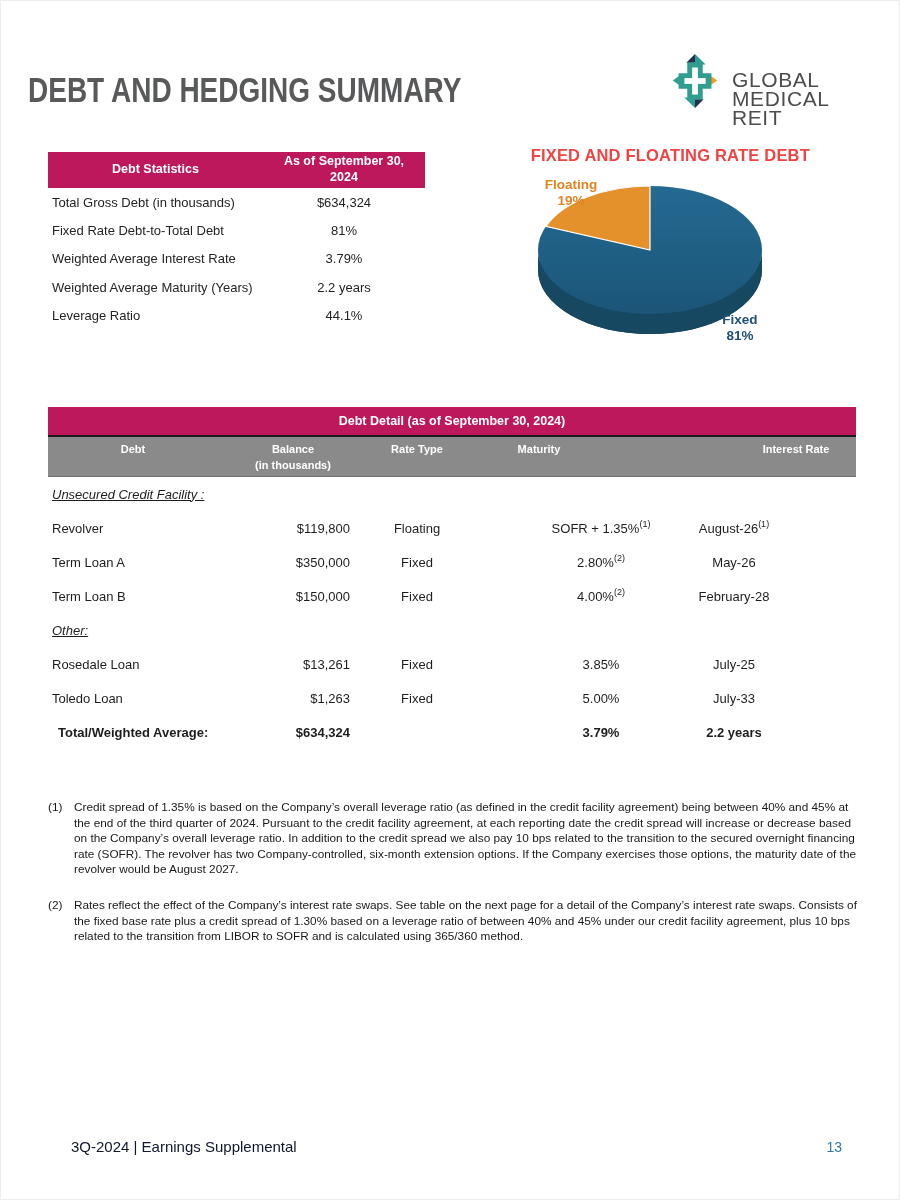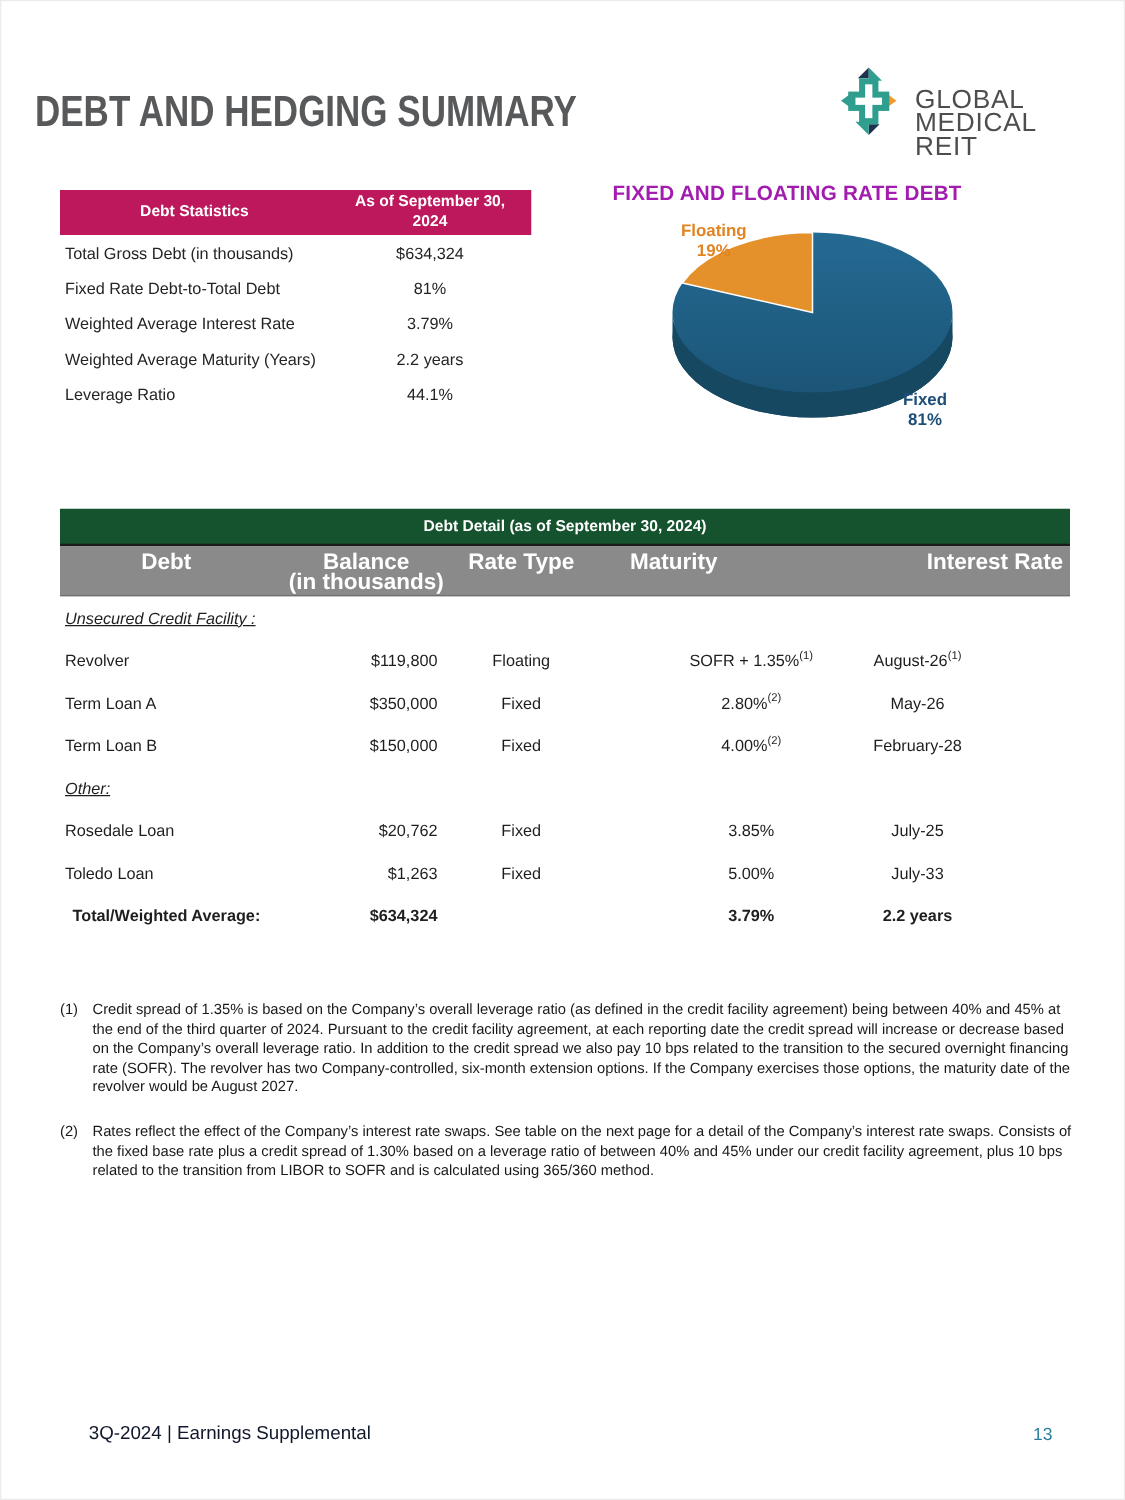--- a/index.html
+++ b/index.html
@@ -32,38 +32,38 @@
     color:#fff; font-weight:bold; font-size:12.5px; min-height:36px;
   }
   .stats-header > div{ display:flex; align-items:center; justify-content:center; text-align:center; padding:2px 6px; line-height:1.25; }
   .stats-row{ display:grid; grid-template-columns:215px 162px; height:28.3px; align-items:center; color:#242424; }
   .stats-row .lbl{ padding-left:4px; }
   .stats-row .val{ text-align:center; }
 
   
   .chart{ position:absolute; left:490px; top:140px; width:392px; height:218px; }
   .chart-title{
-    position:absolute; left:0; top:6px; width:320px; text-align:left;
-    font-size:16.5px; font-weight:bold; color:#a21caf; letter-spacing:0.2px;
+    position:absolute; left:0; top:6px; width:320px; text-align:right;
+    font-size:16.5px; font-weight:bold; color:#ef4444; letter-spacing:0.2px;
   }
   .pie-svg{ position:absolute; left:0; top:35px; }
   .pie-label{ position:absolute; font-size:13.5px; font-weight:bold; text-align:center; line-height:16px; }
   .lbl-floating{ left:41px; top:37px; width:80px; color:#e08424; }
   .lbl-fixed{ left:210px; top:172px; width:80px; color:#1f4e79; }
 
   
   .detail{ position:absolute; left:48px; top:407px; width:808px; font-size:13px; }
   .detail-title{
-    background:#14532d; color:#fff; font-weight:bold; font-size:12.5px;
+    background:#be185d; color:#fff; font-weight:bold; font-size:12.5px;
     height:30px; display:flex; align-items:center; justify-content:center;
     border-bottom:2px solid #1b1b1b;
   }
   .detail-cols{
     display:grid; grid-template-columns:170px 150px 98px 222px 168px;
-    background:#8a8a8a; color:#fff; font-weight:bold; font-size:18px;
+    background:#8a8a8a; color:#fff; font-weight:bold; font-size:11px;
     min-height:40px; border-bottom:1px solid #707070; padding:4px 0 3px 0;
   }
   .detail-cols .c{ text-align:center; line-height:16px; }
   .detail-cols .c4{ padding-left:48px; }
   .detail-cols .c5{ padding-right:76px; }
   .drow{
     display:grid; grid-template-columns:170px 150px 98px 222px 168px;
     height:34px; align-items:center; color:#1e1e1e;
   }
   .drow .c1{ padding-left:4px; }
@@ -218,21 +218,21 @@
     <div class="drow">
       <div class="c1"><span class="section-head">Other:</span></div>
       <div class="c2"></div>
         <div class="c3"></div>
         <div class="c4"></div>
         <div class="c5"></div>
     </div>
 
     <div class="drow">
       <div class="c1">Rosedale Loan</div>
-      <div class="c2">$20,762</div>
+      <div class="c2">$13,261</div>
       <div class="c3">Fixed</div>
       <div class="c4"><span>3.85%</span></div>
       <div class="c5"><span>July-25</span></div>
     </div>
 
     <div class="drow">
       <div class="c1">Toledo Loan</div>
       <div class="c2">$1,263</div>
       <div class="c3">Fixed</div>
       <div class="c4"><span>5.00%</span></div>

